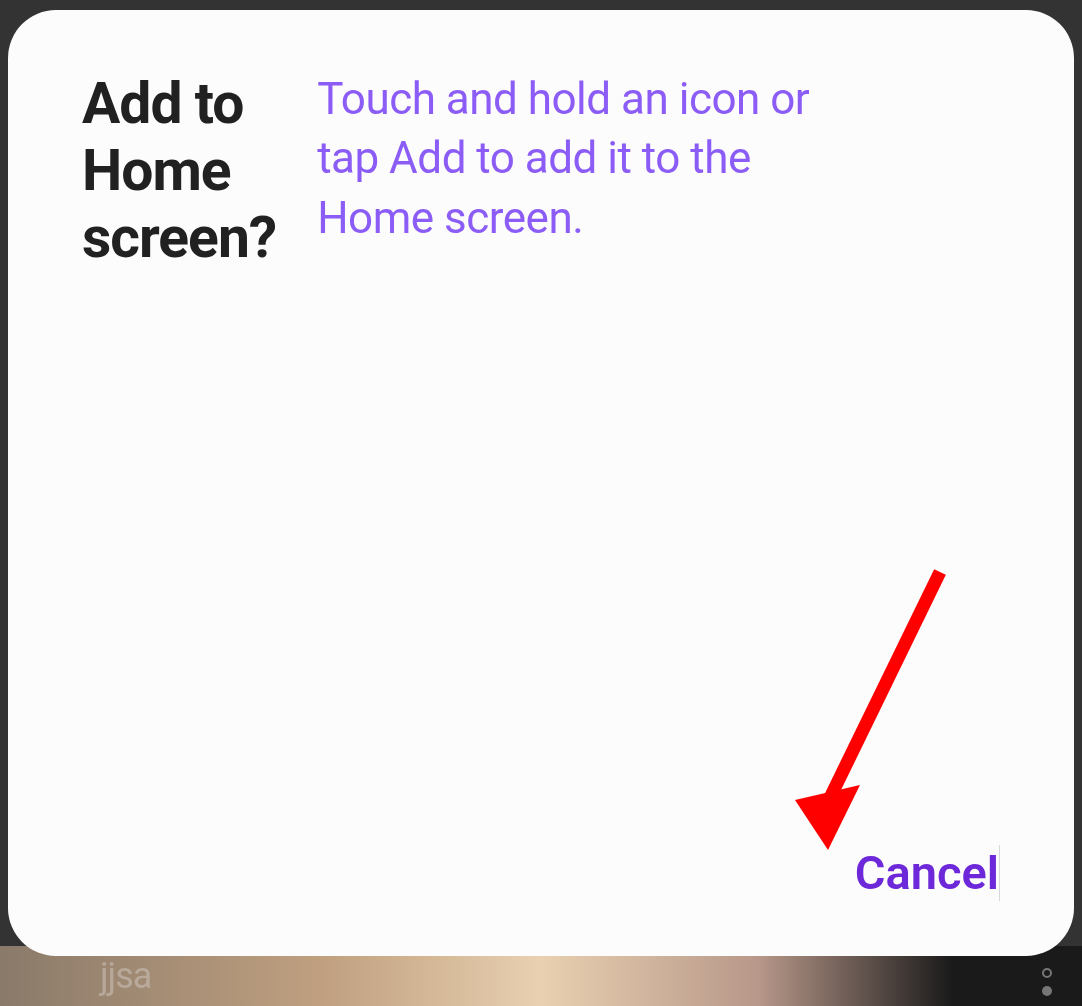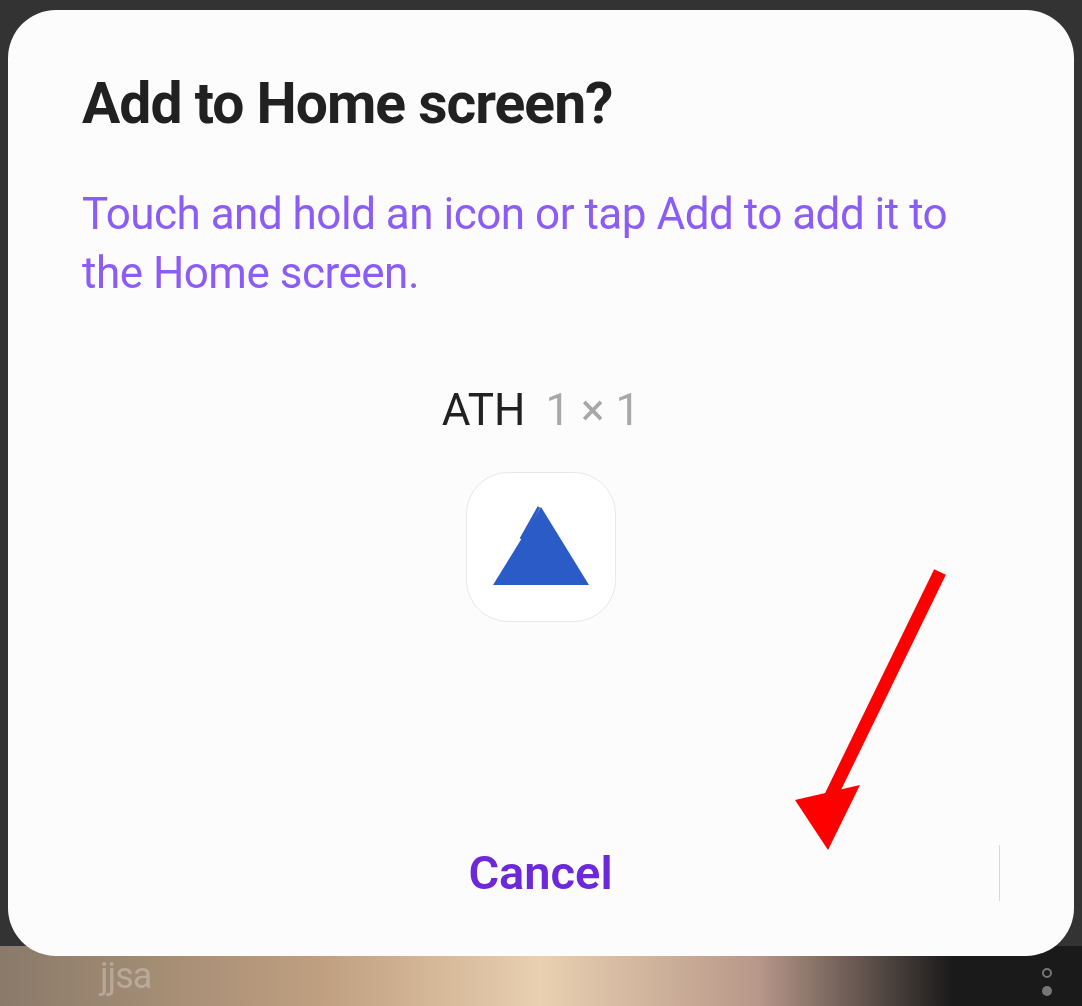--- a/index.html
+++ b/index.html
@@ -60,21 +60,20 @@
     .dialog {
       position: absolute;
       top: 10px;
       left: 8px;
       right: 8px;
       bottom: 50px;
       background: #fcfcfc;
       border-radius: 48px;
       padding: 60px 74px 40px 74px;
       display: flex;
-      flex-direction: column;
     }
     
     .dialog-title {
       font-size: 57px;
       font-weight: 700;
       color: #212121;
       margin-bottom: 48px;
       letter-spacing: -1px;
     }
     
@@ -168,32 +167,20 @@
   <div class="bg-dots">
     <div class="bg-dot"></div>
     <div class="bg-dot filled"></div>
   </div>
 </div>
 
 <div class="dialog">
   <h1 class="dialog-title">Add to Home screen?</h1>
   <p class="dialog-description">Touch and hold an icon or tap Add to add it to the Home screen.</p>
 
-  <div class="widget-info">
-    <div class="widget-label-row">
-      <span class="widget-name">ATH</span>
-      <span class="widget-size">1 × 1</span>
-    </div>
-    <div class="widget-icon-container">
-      <svg class="widget-icon-svg" viewBox="0 0 120 120">
-        <polygon points="60,20 108,98 12,98" fill="#2a5bc7"></polygon>
-        <line x1="40" y1="52" x2="58" y2="20" stroke="#2a5bc7" stroke-width="3"></line>
-      </svg>
-    </div>
-  </div>
 
   <div class="dialog-buttons">
     <button class="btn">Cancel</button>
     <div class="btn-divider"></div>
   </div>
 </div>
 
 <svg class="annotation-arrow" width="240" height="290">
   <defs>
     <marker id="arrowhead" markerWidth="12" markerHeight="12" refX="6" refY="6" orient="auto">

